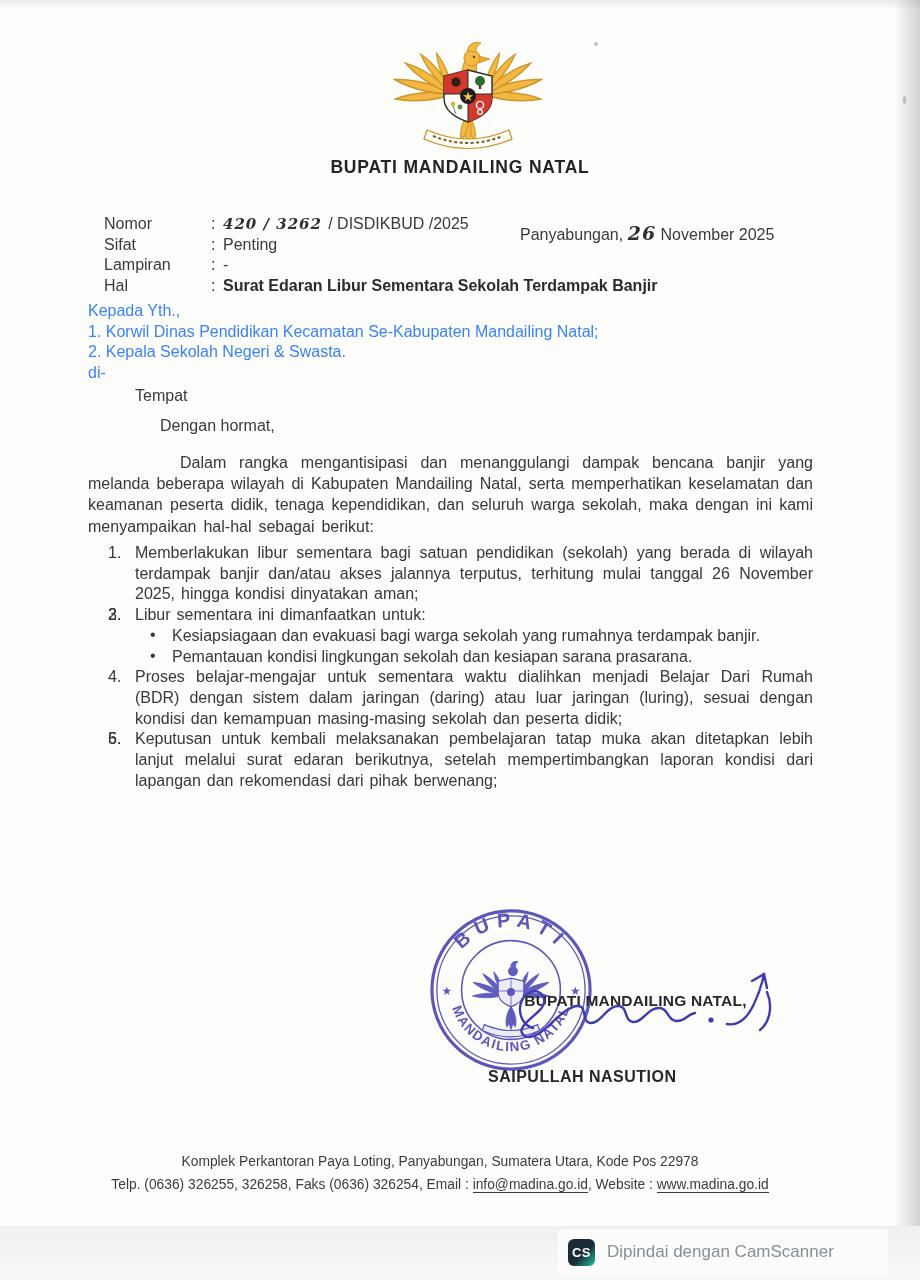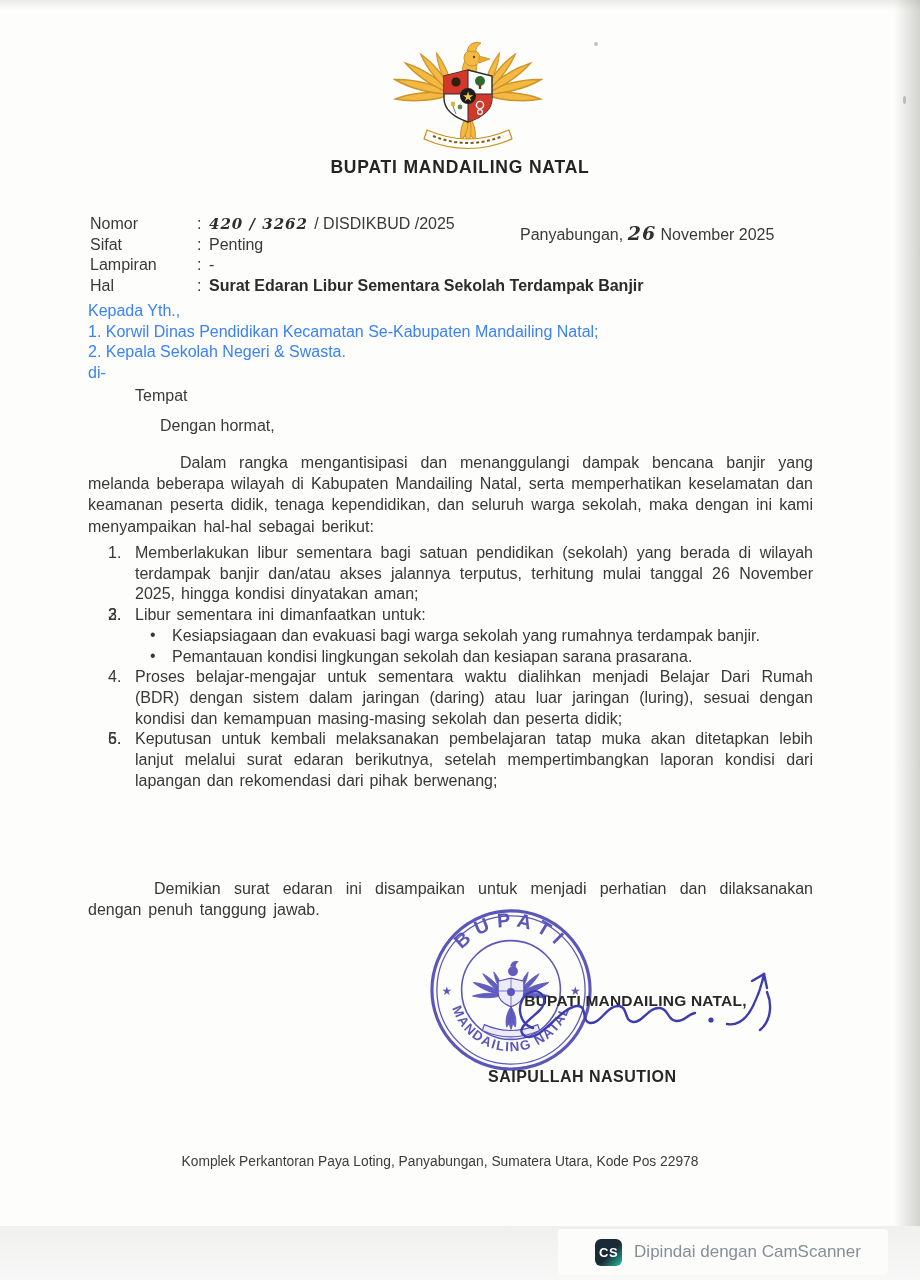--- a/index.html
+++ b/index.html
@@ -23,21 +23,21 @@
 
   .org-title{
     left:0;top:157px;width:920px;text-align:center;
     font-size:17.5px;font-weight:bold;letter-spacing:.8px;color:#242424;
   }
   .dateline{left:520px;top:192px;font-size:16px;color:#3a3a3a;white-space:nowrap;margin-top:30px;}
   .hand{font-family:"DejaVu Serif", serif;font-style:italic;font-weight:bold;color:#2f2f2f;}
   .hand-day{font-size:19px;letter-spacing:1px;}
   .hand-num{font-size:15px;letter-spacing:1px;}
 
-  .meta{left:90px;top:214px;width:740px;font-size:16px;line-height:20.6px;color:#3a3a3a;}
+  .meta{left:104px;top:214px;width:740px;font-size:16px;line-height:20.6px;color:#3a3a3a;}
   .meta-row{display:grid;grid-template-columns:107px 12px auto;}
   .meta-hal{font-weight:bold;color:#2b2b2b;}
 
   .recipient{left:88px;top:301px;font-size:16px;line-height:20.7px;color:#3b82f6;}
   .tempat{left:135px;top:387px;font-size:16px;color:#3a3a3a;}
   .greeting{left:160px;top:417px;font-size:16px;color:#3a3a3a;}
 
   .para{
     left:88px;width:725px;font-size:16px;line-height:21.2px;color:#383838;
     text-align:justify;word-spacing:2.5px;
@@ -63,21 +63,21 @@
   .u{border-bottom:1px solid #3c3c3c;padding-bottom:0px;}
 
   .cs-bar{
     left:0;top:1226px;width:920px;height:54px;
     background:linear-gradient(to bottom,#f0f0ee,#f7f8f7);
     z-index:5;
   }
   .cs-inner{
     position:absolute;left:558px;top:3px;width:330px;height:46px;
     background:#fcfcfb;border-radius:4px;display:flex;align-items:center;gap:12px;
-    padding-left:10px;box-sizing:border-box;justify-content:center;
+    padding-left:10px;box-sizing:border-box;
   }
   .cs-logo{
     width:27px;height:27px;border-radius:6px;
     background:linear-gradient(135deg,#1b2a37 55%,#21c4a0 100%);
     color:#fff;font-size:13px;font-weight:bold;
     display:flex;align-items:center;justify-content:center;letter-spacing:.5px;
   }
   .cs-text{font-size:17px;color:#878e98;}
 </style>
 </head>
@@ -216,21 +216,20 @@
     </div>
     <div class="li">
       <span class="num">5.</span>
     </div>
     <div class="li">
       <span class="num">6.</span>
       <span>Keputusan untuk kembali melaksanakan pembelajaran tatap muka akan ditetapkan lebih lanjut melalui surat edaran berikutnya, setelah mempertimbangkan laporan kondisi dari lapangan dan rekomendasi dari pihak berwenang;</span>
     </div>
   </div>
 
-  <div class="abs para para-close">Demikian surat edaran ini disampaikan untuk menjadi perhatian dan dilaksanakan dengan penuh tanggung jawab.</div>
 
   <svg class="abs stamp" viewBox="0 0 170 170">
     <g stroke="#4e49b4" fill="none">
       <circle cx="85" cy="85" r="80" stroke-width="3.2"></circle>
       <circle cx="85" cy="85" r="75" stroke-width="1.3"></circle>
       <circle cx="85" cy="85" r="50" stroke-width="1.6"></circle>
     </g>
     <defs>
       <path id="arcTop" d="M 21,85 A 64,64 0 0 1 149,85"></path>
       <path id="arcBot" d="M 23,85 A 62,62 0 0 0 147,85"></path>
@@ -284,20 +283,23 @@
       <path d="M232,76 C243,78 252,70 258,58 C263,48 267,36 269,26"></path>
       <path d="M269,26 L272,40"></path>
       <path d="M269,26 L257,33"></path>
       <path d="M272,44 C278,58 275,74 265,82"></path>
     </g>
     <circle cx="216" cy="72" r="2.6" fill="#3c3cae"></circle>
   </svg>
 
   <div class="abs footer">
     <div>Komplek Perkantoran Paya Loting, Panyabungan, Sumatera Utara, Kode Pos 22978</div>
+    <div>
+      <span>Telp. (0636) 326255, 326258, Faks (0636) 326254, Email : </span><span class="u">info@madina.go.id</span><span>, Website : </span><span class="u">www.madina.go.id</span>
+    </div>
   </div>
 
   <div class="abs cs-bar">
     <div class="cs-inner">
       <div class="cs-logo">CS</div>
       <div class="cs-text">Dipindai dengan CamScanner</div>
     </div>
   </div>
 
   <div class="edge-right"></div>

